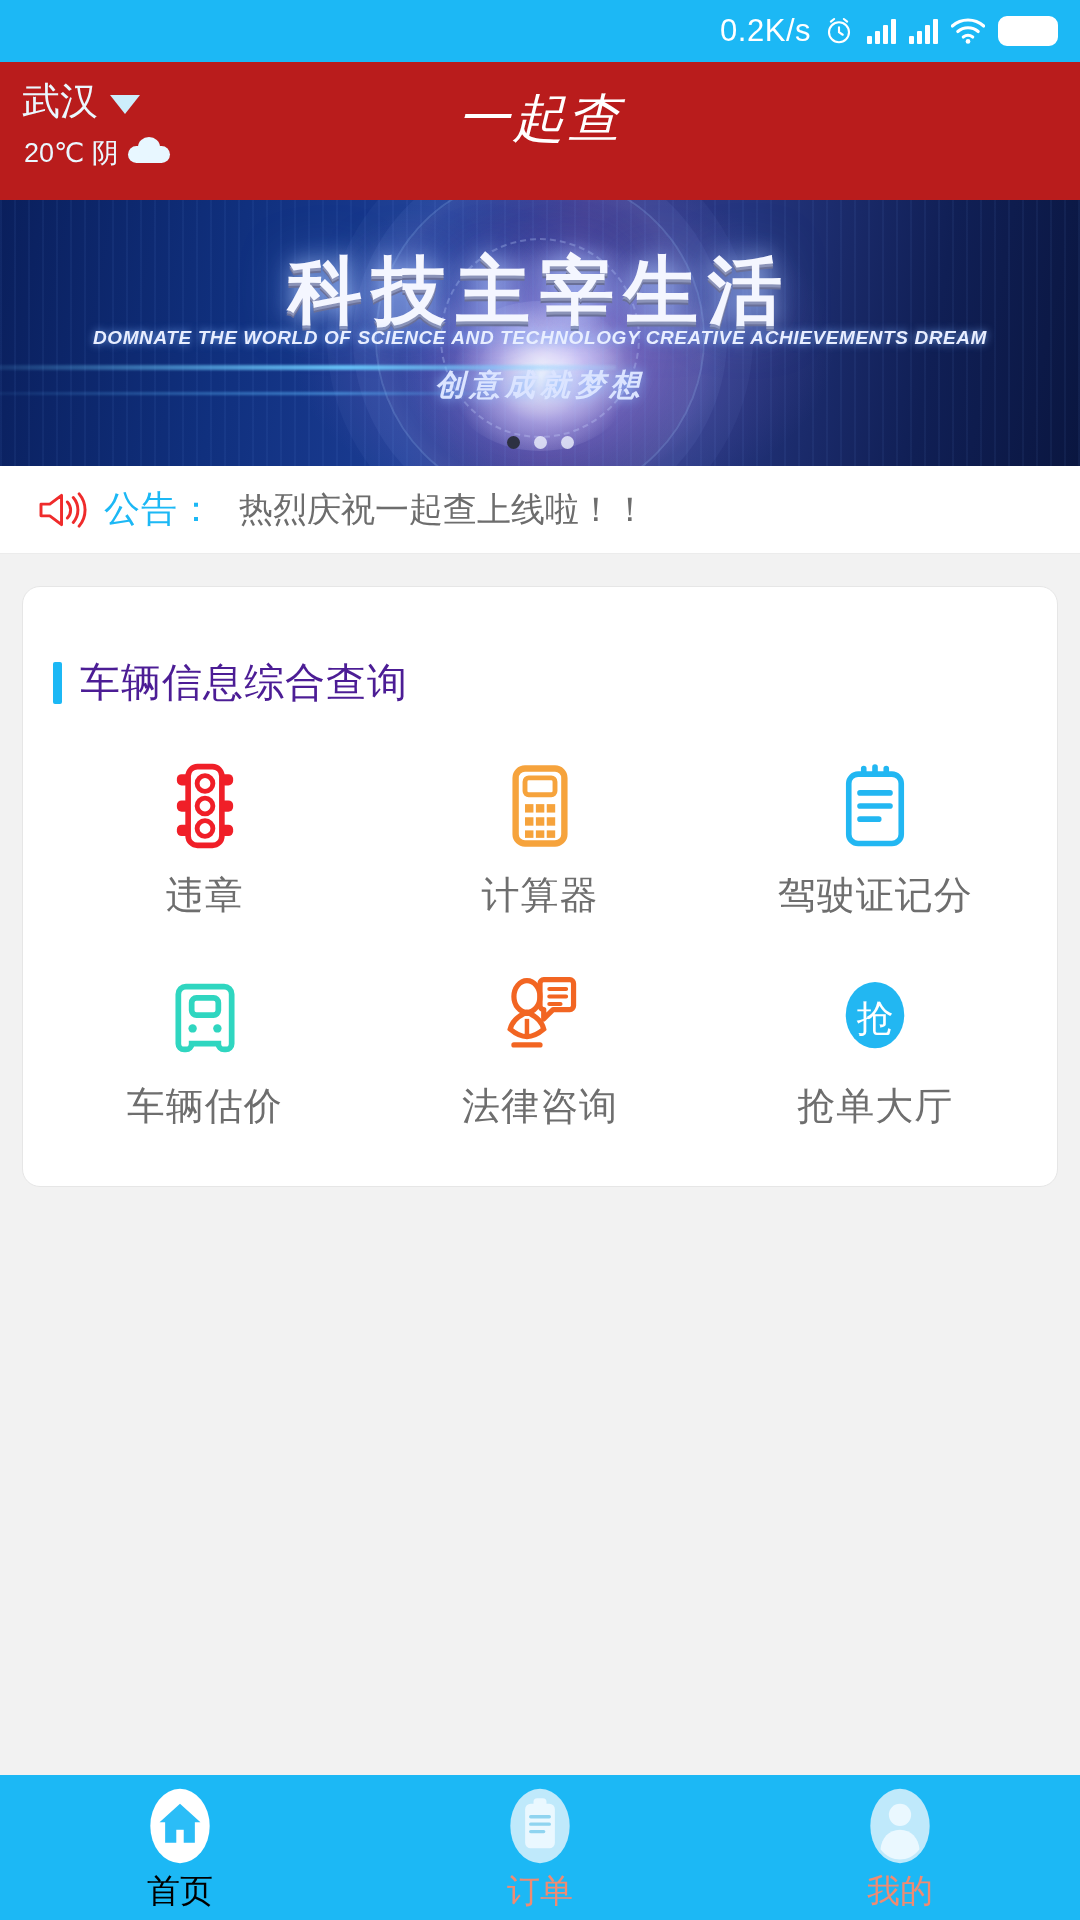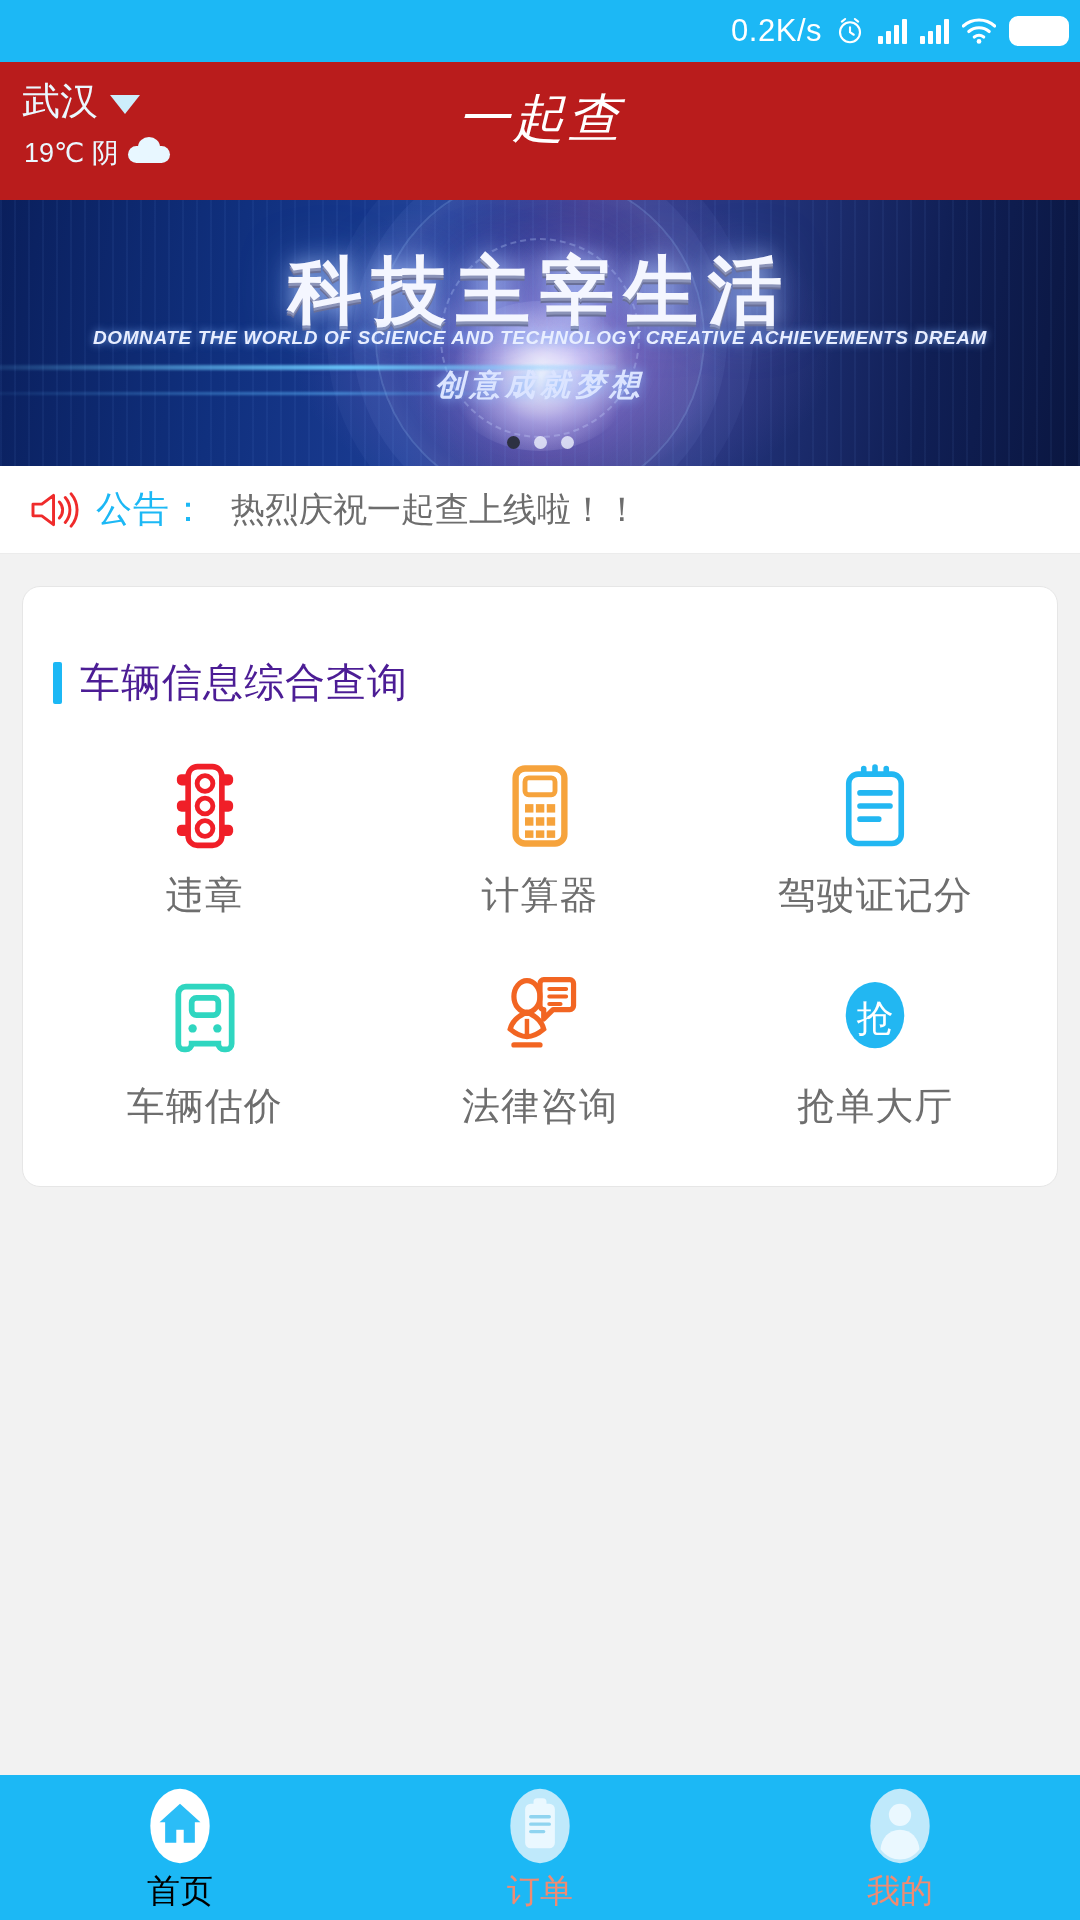--- a/index.html
+++ b/index.html
@@ -8,21 +8,21 @@
     font-family: "Liberation Sans", "DejaVu Sans", sans-serif;
     background:#f2f2f2;
     overflow:hidden;
     position:relative;
   }
 
   
   .statusbar{
     height:62px; background:#1cb8f5;
     display:flex; align-items:center; justify-content:flex-end;
-    padding-right:11px; gap:13px;
+    padding-right:22px; gap:13px;
     color:#ffffff;
   }
   .net-speed{ font-size:31px; letter-spacing:.5px; font-weight:400; }
   .sb-icon{ display:flex; align-items:center; }
 
   
   .bars{ display:flex; align-items:flex-end; gap:3px; height:26px; }
   .bars i{ display:block; width:5px; background:#ffffff; border-radius:1px; }
   .bars i:nth-child(1){height:8px;}
   .bars i:nth-child(2){height:13px;}
@@ -146,21 +146,21 @@
   }
   .dots i{
     width:13px; height:13px; border-radius:50%;
     background:rgba(240,245,255,.78); display:block;
   }
   .dots i.active{ background:#2d3142; }
 
   
   .notice{
     height:88px; background:#fff;
-    display:flex; align-items:center; padding-left:28px; gap:14px;
+    display:flex; align-items:center; padding-left:36px; gap:14px;
     border-bottom:1px solid #ececec;
   }
   .horn{ width:54px; height:44px; position:relative; flex:0 0 auto; }
   .notice-label{ color:#1cb8f5; font-size:36px; letter-spacing:1px; }
   .notice-text{ color:#6d6d6d; font-size:34px; margin-left:10px; }
 
   
   .card{
     margin:32px 22px 0 22px;
     background:#fff; border:1px solid #e6e6e6; border-radius:18px;
@@ -241,21 +241,21 @@
     <span>81</span>
   </div>
 </div>
 
 <div class="header">
   <div class="city">
     <span>武汉</span>
     <span class="caret"></span>
   </div>
   <div class="weather">
-    <span>19℃ 阴</span>
+    <span>20℃ 阴</span>
     <span class="cloud"></span>
   </div>
   <div class="app-title">一起查</div>
 </div>
 
 <div class="banner">
   <div class="grid-lines"></div>
   <div class="rings"></div>
   <div class="rings2"></div>
   <div class="glow"></div>

